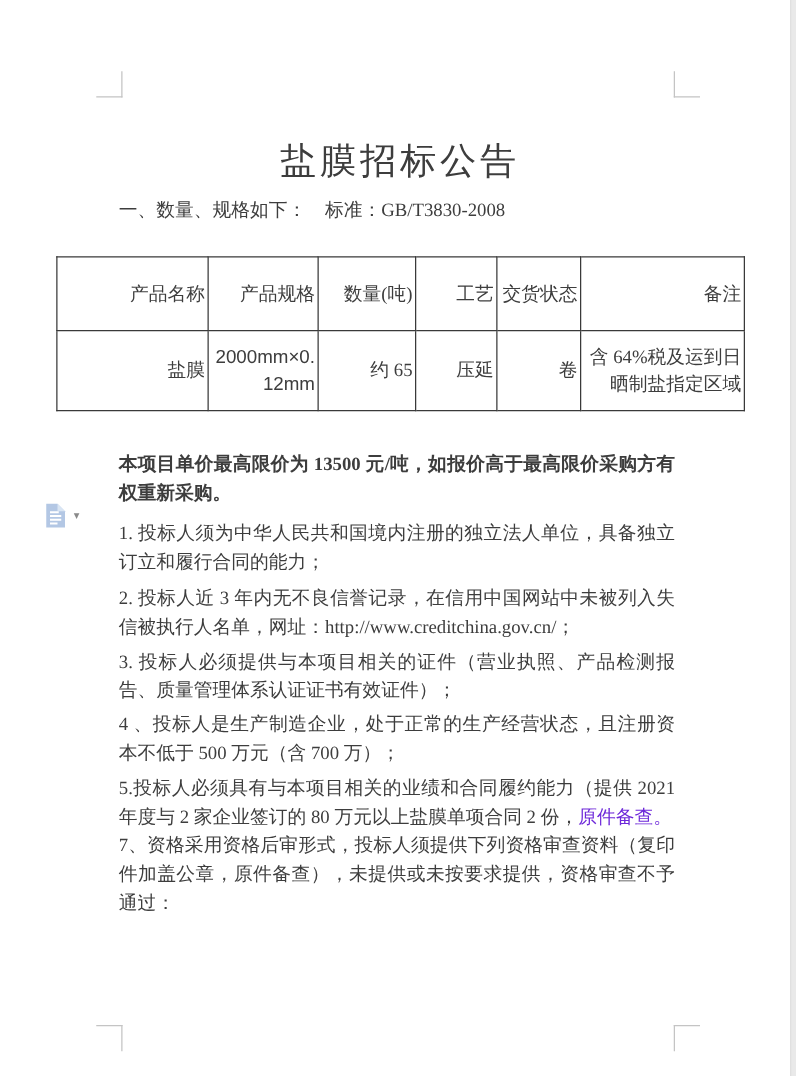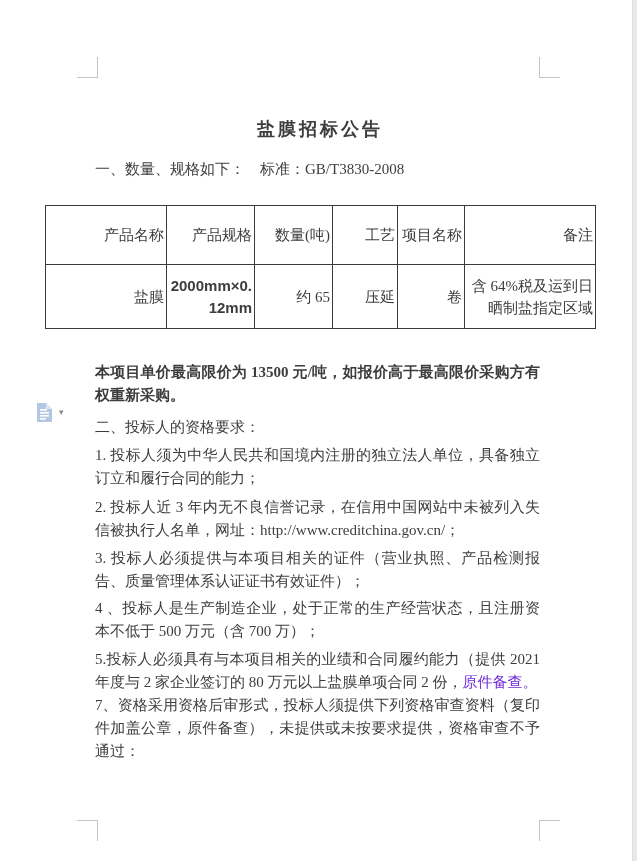--- a/index.html
+++ b/index.html
@@ -14,29 +14,29 @@
   .crop.tr{left:539px;top:57px;border-left:1px solid #c4c4c4;border-bottom:1px solid #c4c4c4;}
   .crop.bl{left:77px;top:820px;border-right:1px solid #c4c4c4;border-top:1px solid #c4c4c4;}
   .crop.br{left:539px;top:820px;border-left:1px solid #c4c4c4;border-top:1px solid #c4c4c4;}
   
   .scrollstrip{position:absolute;right:0;top:0;width:4px;height:861px;background:#e9e9e9;border-left:1px solid #e0e0e0;}
   
   .paste-btn{position:absolute;left:34px;top:400px;width:40px;height:28px;display:flex;align-items:flex-start;cursor:pointer;}
   .paste-btn .arrow{font-size:9px;color:#8a8a8a;margin-left:3px;margin-top:7px;font-family:"Liberation Sans",sans-serif;}
   
   .content{position:absolute;left:45px;top:116px;width:550px;}
-  .doc-title{font-size:18px;line-height:27px;letter-spacing:3px;text-align:center;font-weight:700;margin:0 0 15px 0;color:#3d3d3d;}
+  .doc-title{font-size:29px;line-height:27px;letter-spacing:3px;text-align:center;font-weight:400;margin:0 0 15px 0;color:#3d3d3d;}
   .line{font-size:15px;line-height:23px;margin:0 55px 9px 50px;}
   .line.spec{margin-bottom:24px;}
   
   table.product{border-collapse:collapse;width:550px;table-layout:fixed;margin:0 0 32px 0;}
   table.product td{border:1px solid #3a3a3a;text-align:right;vertical-align:middle;font-size:15px;padding:0 2px;box-sizing:border-box;color:#3d3d3d;}
   tr.hdr td{height:59px;}
   tr.dat td{height:64px;line-height:22px;}
-  td.spec-cell{font-family:"Liberation Sans",sans-serif;font-weight:700;font-size:13px;line-height:17px;word-break:break-all;}
+  td.spec-cell{font-family:"Liberation Sans",sans-serif;font-weight:400;font-size:13px;line-height:17px;word-break:break-all;}
   
   .para{font-size:15px;line-height:23px;text-align:justify;margin:0 55px 6px 50px;color:#3d3d3d;}
   .mb9{margin-bottom:9px;font-weight:bold;}.mb5{margin-bottom:5px;}.mb6{margin-bottom:6px;}
   .mb4{margin-bottom:4px;}.mb0{margin-bottom:0;}
   .red{color:#6d28d9;}
 </style>
 </head>
 <body>
 
 <div class="screen">
@@ -76,37 +76,36 @@
         <col style="width:65px">
           <col style="width:67px">
           <col style="width:131px">
       </colgroup>
       <tbody>
           <tr class="hdr">
         <td>产品名称</td>
         <td>产品规格</td>
         <td>数量(吨)</td>
         <td>工艺</td>
-        <td>项目名称</td>
+        <td>交货状态</td>
         <td>备注</td>
       </tr>
       <tr class="dat">
         <td>盐膜</td>
         <td class="spec-cell">2000mm×0.12mm</td>
         <td>约 65</td>
         <td>压延</td>
         <td>卷</td>
         <td>含 64%税及运到日晒制盐指定区域</td>
       </tr>
     </tbody>
       </table>
 
     <p class="para mb9">本项目单价最高限价为 13500 元/吨，如报价高于最高限价采购方有权重新采购。</p>
 
-    <p class="para mb5">二、投标人的资格要求：</p>
 
     <p class="para mb6">1. 投标人须为中华人民共和国境内注册的独立法人单位，具备独立订立和履行合同的能力；</p>
     <p class="para mb5">2. 投标人近 3 年内无不良信誉记录，在信用中国网站中未被列入失信被执行人名单，网址：http://www.creditchina.gov.cn/；</p>
     <p class="para mb4">3. 投标人必须提供与本项目相关的证件（营业执照、产品检测报告、质量管理体系认证证书有效证件）；</p>
     <p class="para mb5">4 、投标人是生产制造企业，处于正常的生产经营状态，且注册资本不低于 500 万元（含 700 万）；</p>
     <p class="para mb0"><span>5.投标人必须具有与本项目相关的业绩和合同履约能力（提供 2021 年度与 2 家企业签订的 80 万元以上盐膜单项合同 2 份，</span><span class="red">原件备查。</span></p>
     <p class="para mb0">7、资格采用资格后审形式，投标人须提供下列资格审查资料（复印件加盖公章，原件备查），未提供或未按要求提供，资格审查不予通过：</p>
 
   </div>
 </div>

